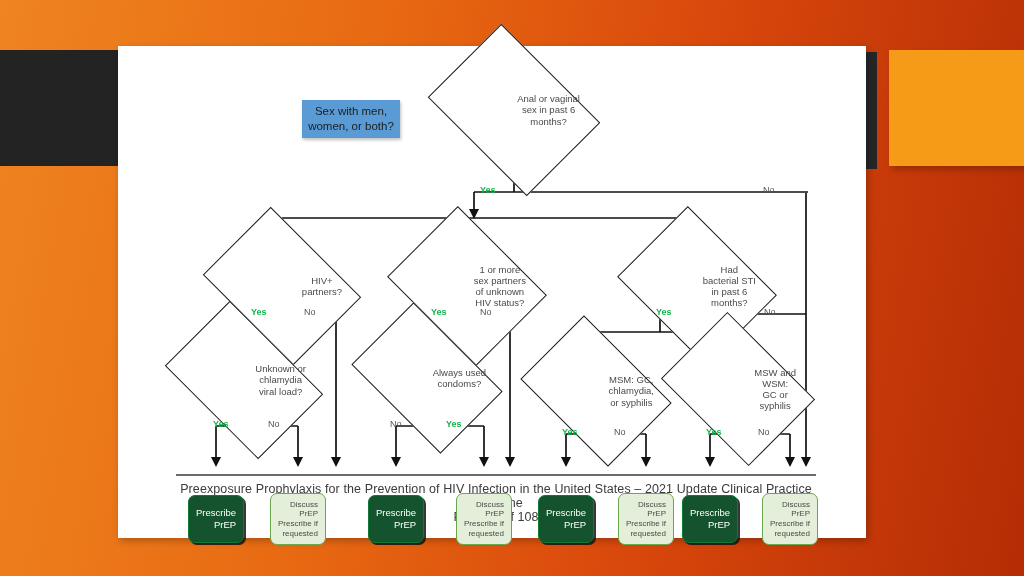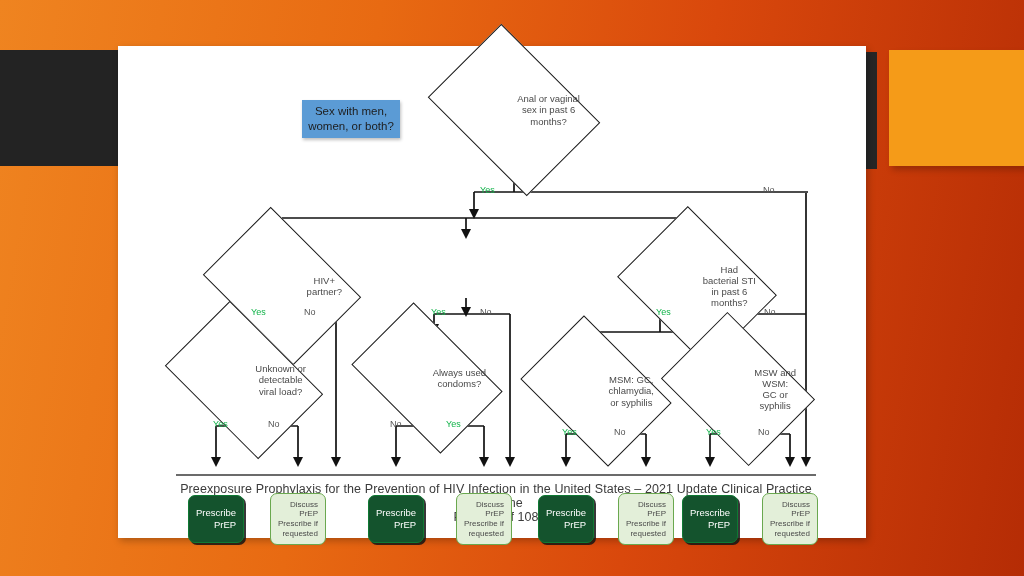--- a/index.html
+++ b/index.html
@@ -76,21 +76,21 @@
   
   .callout{
     position:absolute;background:#5b9bd5;
     display:flex;align-items:center;justify-content:center;
     text-align:center;color:#1d1d1d;line-height:1.3;white-space:pre-line;
     box-shadow:1px 2px 3px rgba(0,0,0,.25);z-index:4;
   }
 
   
   .elabel{position:absolute;z-index:5;white-space:nowrap;}
-  .elabel.yes{color:#12b34a;font-weight:normal;text-align:center;}
+  .elabel.yes{color:#12b34a;font-weight:bold;text-align:center;}
   .elabel.no{color:#555555;}
 
   
   .footer{
     position:absolute;left:58px;top:428px;width:640px;text-align:center;
     color:#3b3b3b;
   }
   .footer .rule{
     height:1.6px;background:#6b6b6b;margin-bottom:6px;width:100%;
   }
@@ -202,36 +202,43 @@
       <div class="diamond" style="left:326px;top:12px;width:140px;height:104px;font-size:9.5px;">
         <span class="dshape"></span>
         <span class="dtxt">Anal or vaginal
 sex in past 6
 months?</span>
       </div>
 
       <div class="diamond" style="left:100px;top:192px;width:128px;height:96px;font-size:9.5px;">
         <span class="dshape"></span>
         <span class="dtxt">HIV+
-partner?</span>
-      </div>
-
+partners?</span>
+      </div>
+
+      <div class="diamond" style="left:286px;top:190px;width:126px;height:100px;font-size:9.5px;">
+        <span class="dshape"></span>
+        <span class="dtxt">1 or more
+sex partners
+of unknown
+HIV status?</span>
+      </div>
 
       <div class="diamond" style="left:516px;top:190px;width:126px;height:100px;font-size:9.5px;">
         <span class="dshape"></span>
         <span class="dtxt">Had
 bacterial STI
 in past 6
 months?</span>
       </div>
 
       <div class="diamond" style="left:60px;top:288px;width:132px;height:92px;font-size:9.5px;">
         <span class="dshape"></span>
         <span class="dtxt">Unknown or
-detectable
+chlamydia
 viral load?</span>
       </div>
 
       <div class="diamond" style="left:416px;top:300px;width:124px;height:90px;font-size:9.5px;">
         <span class="dshape"></span>
         <span class="dtxt">MSM: GC,
 chlamydia,
 or syphilis</span>
       </div>
 

